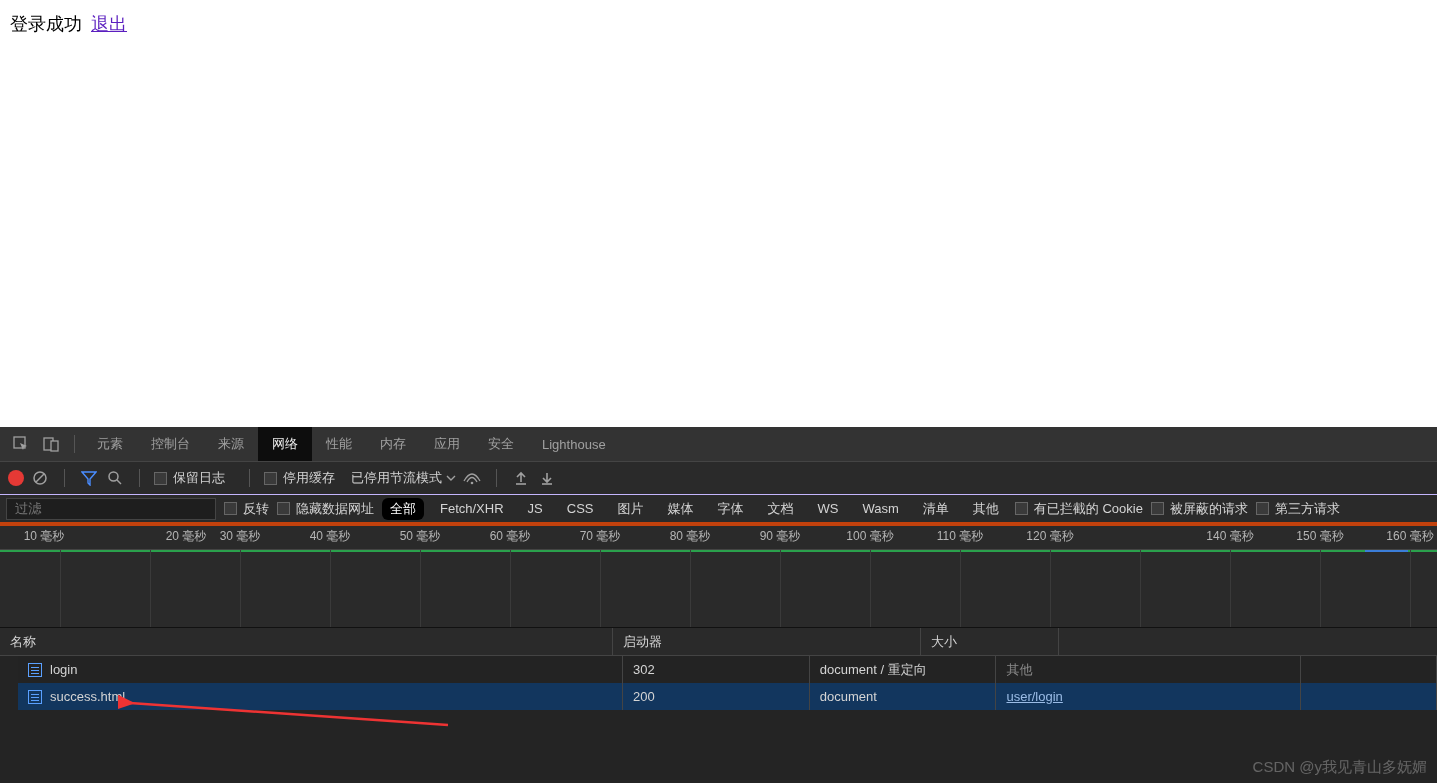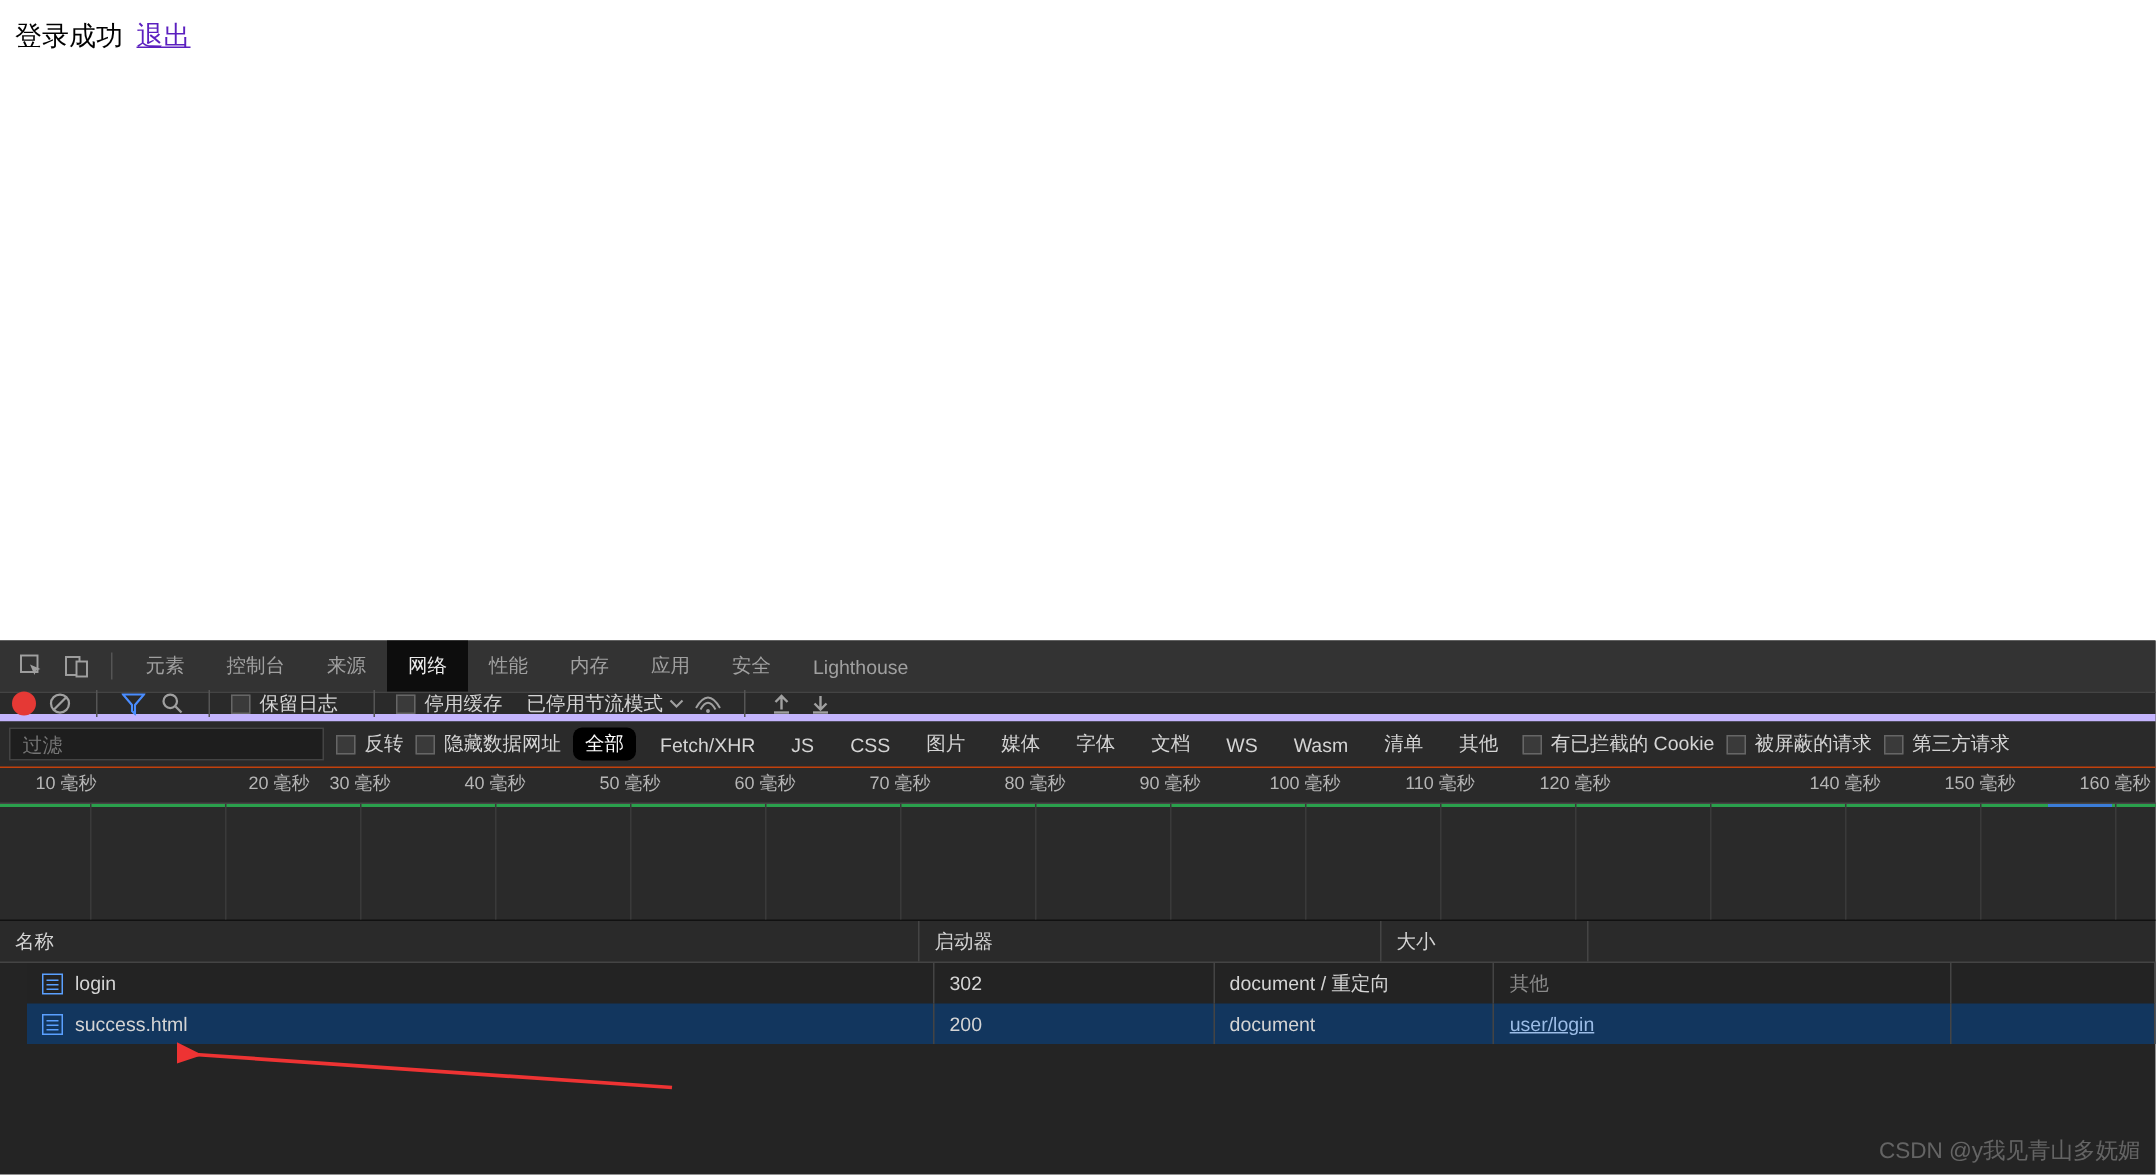--- a/index.html
+++ b/index.html
@@ -9,30 +9,30 @@
   .page a { color: #5b1fbf; text-decoration: underline; margin-left: 4px; }
   
   .devtools { position: absolute; left: 0; top: 427px; width: 1437px; height: 356px; background: #242424; color: #d4d4d4; font-size: 13px; }
   
   .tabstrip { height: 34px; background: #333333; display: flex; align-items: center; padding: 0 6px; }
   .tabstrip .tool-icon { width: 22px; height: 22px; display: flex; align-items: center; justify-content: center; margin: 0 4px; color: #a0a0a0; cursor: pointer; }
   .vdiv { width: 1px; height: 18px; background: #555; margin: 0 8px; }
   .tab { padding: 0 14px; height: 34px; display: flex; align-items: center; color: #a0a0a0; cursor: pointer; }
   .tab.active { background: #0d0d0d; color: #eaeaea; text-align: center; }
   
-  .toolbar { height: 20px; background: #2a2a2a; border-top: 1px solid #444; border-bottom: 5px solid #c4b5fd; display: flex; align-items: center; padding: 0 8px; gap: 6px; }
+  .toolbar { height: 34px; background: #2a2a2a; border-top: 1px solid #444; border-bottom: 1px solid #c4b5fd; display: flex; align-items: center; padding: 0 8px; gap: 6px; }
   .record-btn { width: 16px; height: 16px; border-radius: 50%; background: #e53935; cursor: pointer; }
   .clear-btn, .filterico, .searchico, .upico, .downico, .gearico { width: 20px; height: 20px; display: flex; align-items: center; justify-content: center; color: #a0a0a0; cursor: pointer; }
   .filterico { color: #4a8dff; }
   .chkbox { width: 13px; height: 13px; background: #3a3a3a; border: 1px solid #666; display: inline-block; margin-right: 6px; cursor: pointer; }
   .toolbar-label { color: #d4d4d4; margin-right: 10px; display: flex; align-items: center; }
   .throttle { color: #d4d4d4; display: flex; align-items: center; gap: 4px; }
   .small-icon { color: #a0a0a0; }
   
-  .filterbar { height: 31px; background: #2a2a2a; border-bottom: 1px solid #c2410c; display: flex; align-items: center; padding: 0 0 0 0; gap: 8px; }
+  .filterbar { height: 31px; background: #2a2a2a; border-bottom: 4px solid #c2410c; display: flex; align-items: center; padding: 0 0 0 0; gap: 8px; }
   .filter-input { width: 210px; height: 22px; background: #1e1e1e; border: 1px solid #444; color: #bbb; padding: 0 8px; margin-left: 6px; }
   .chip { padding: 2px 8px; border-radius: 6px; color: #d4d4d4; cursor: pointer; white-space: nowrap; }
   .chip.active { background: #000000; color: #fff; }
   .chk { display: flex; align-items: center; color: #d4d4d4; white-space: nowrap; }
   
   .ruler { height: 24px; background: #2a2a2a; border-bottom: 1px solid #444; position: relative; overflow: hidden; }
   .rulelabel { position: absolute; top: 2px; font-size: 12px; color: #b5b5b5; transform: translateX(-50%); white-space: nowrap; }
   
   .overview { height: 78px; background: #2a2a2a; border-bottom: 1px solid #111; position: relative; }
   .greenline { position: absolute; top: 0; left: 0; right: 0; height: 2px; background: linear-gradient(to right, #2aa04c 0 95%, #3b7dd8 95% 98%, #2aa04c 98% 100%); }

